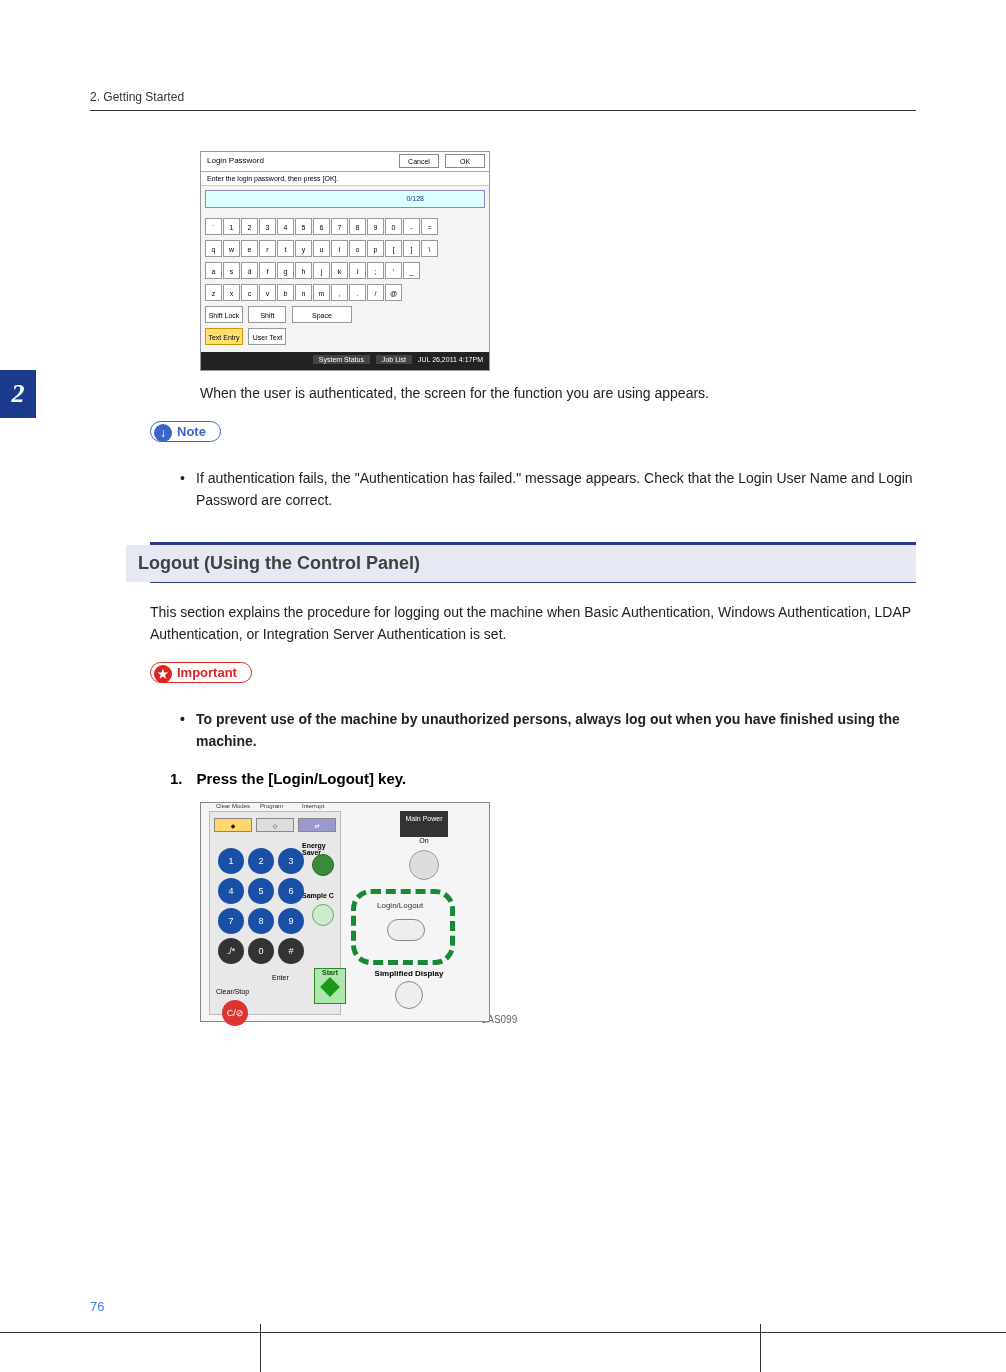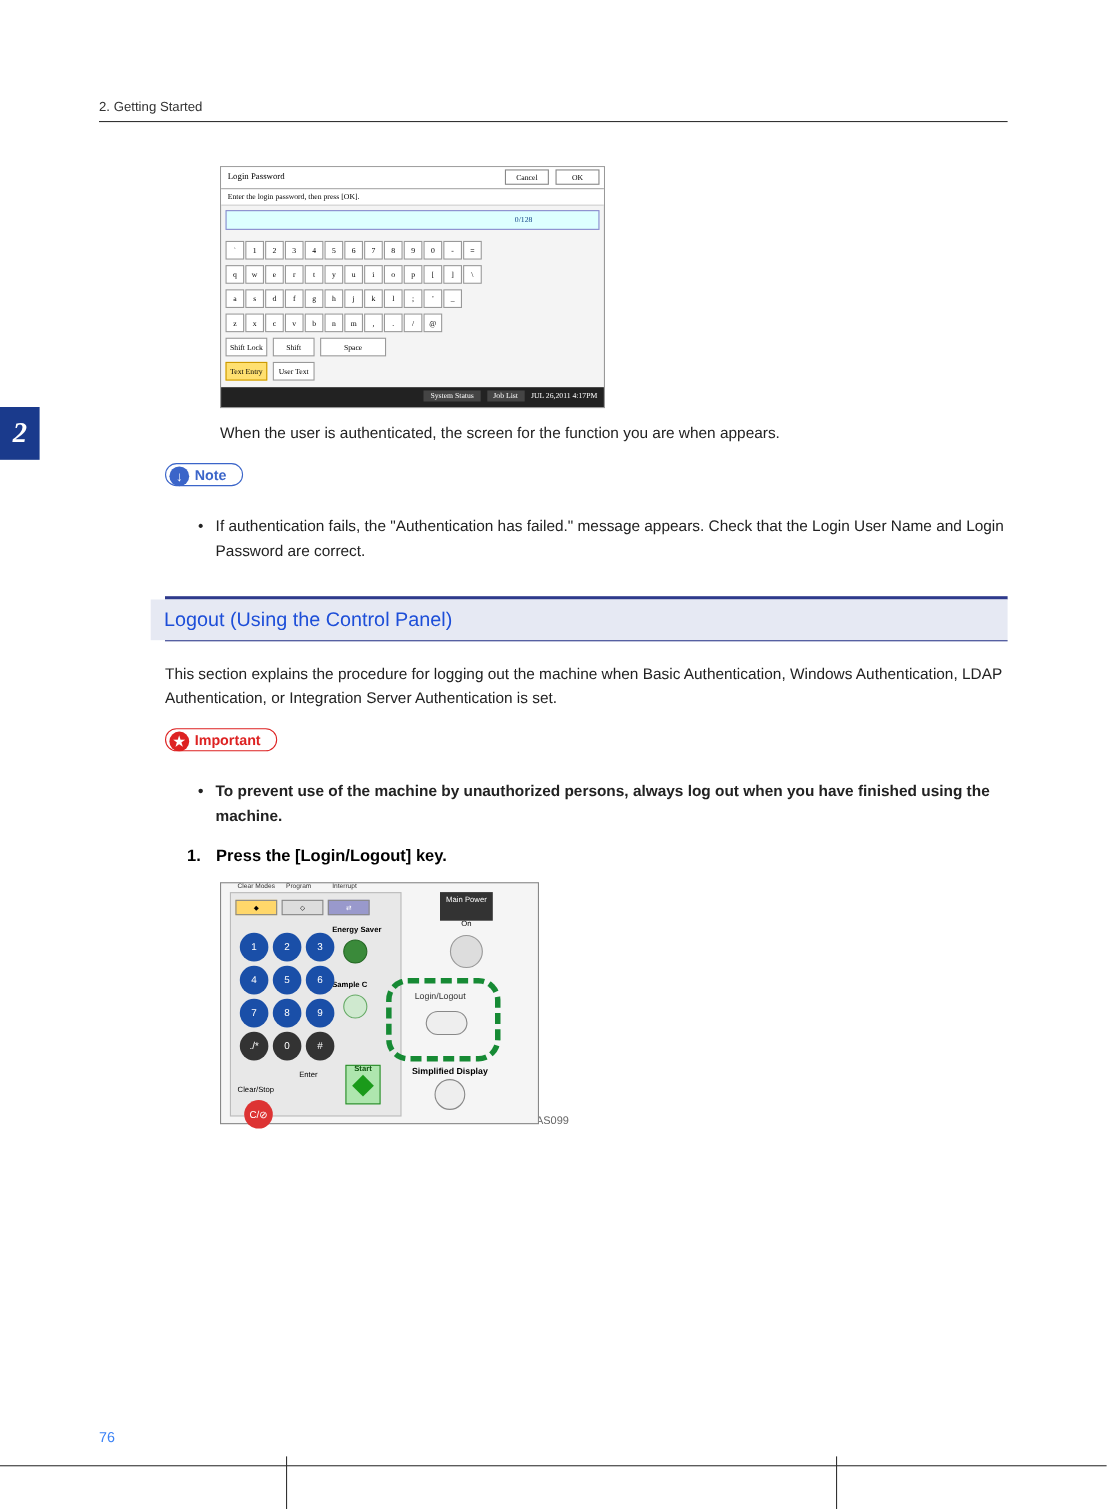--- a/index.html
+++ b/index.html
@@ -59,24 +59,23 @@
   .figure-placeholder {
     margin: 14px 0 14px 110px;
   }
   .fig-box {
     display: inline-block;
     border: 1px solid #999;
     background: #f4f4f4;
     vertical-align: top;
   }
   .fig-keyboard {
-    width: 350px;
+    width: 290px;
     height: 220px;
     position: relative;
-    font-family: Liberation Serif, serif;
   }
   .fig-keyboard .titlebar {
     height: 20px;
     background: #fff;
     border-bottom: 1px solid #aaa;
     font-size: 8px;
     padding: 4px 6px;
     position: relative;
   }
   .fig-keyboard .tb-title { position:absolute; left:6px; top:4px; }
@@ -149,34 +148,34 @@
   .bullet-item {
     font-size:14px; color:#222; position:relative; padding-left:16px; line-height:1.6;
   }
   .bullet-item::before {
     content:"•"; position:absolute; left:0; top:0;
   }
   .bullet-bold { font-weight:bold; }
 
   .section-rule-top { border:none; border-top:3px solid #2e3a8c; margin:30px 0 0 60px; }
   .section-title {
-    background:#e6e9f3; font-weight:normal; font-size:18px; color:#1d4ed8;
-    padding:8px 12px; margin-left:47px;
+    background:#e6e9f3; font-weight:bold; font-size:18px; color:#404040;
+    padding:8px 12px; margin-left:36px;
   }
   .section-rule-bot { border:none; border-top:1px solid #2e3a8c; margin:0 0 18px 60px; }
 
   .body-para { margin-left:60px; font-size:14px; color:#222; line-height:1.6; }
 
   .fig2-wrap { margin:14px 0 6px 110px; }
   .fig-panel {
     width: 290px; height: 220px; border:1px solid #888; background:#f5f5f5;
     position:relative;
   }
   .fig-panel .area-kb {
-    position:absolute; left:8px; top:8px; width:156px; height:204px;
+    position:absolute; left:8px; top:8px; width:132px; height:204px;
     background:#e8e8e8; border:1px solid #bbb;
   }
   .fig-panel .topbtn {
     position:absolute; top:6px; width:38px; height:14px;
     border:1px solid #888; background:#ffd76a; font-size:6px; text-align:center; line-height:14px;
   }
   .fig-panel .topbtn.t1{ left:4px; }
   .fig-panel .topbtn.t2{ left:46px; background:#ddd; }
   .fig-panel .topbtn.t3{ left:88px; background:#99c; color:#fff; }
   .fig-panel .tblabel { position:absolute; top:-9px; font-size:6px; color:#333;}
@@ -300,21 +299,21 @@
       </div>
       <div class="footbar">
         <span class="btn">System Status</span>
         <span class="btn">Job List</span>
         <span>JUL 26,2011
 4:17PM</span>
       </div>
     </div>
   </div>
 
-  <div class="result-text">When the user is authenticated, the screen for the function you are when appears.</div>
+  <div class="result-text">When the user is authenticated, the screen for the function you are using appears.</div>
 
   <div class="callout">
     <span class="callout-label callout-note">
       <span class="callout-badge-note">↓</span>
       <span>Note</span>
     </span>
   </div>
   <div class="bullet-block">
     <div class="bullet-item t14">If authentication fails, the "Authentication has failed." message appears. Check that the Login User Name and Login Password are correct.</div>
   </div>

